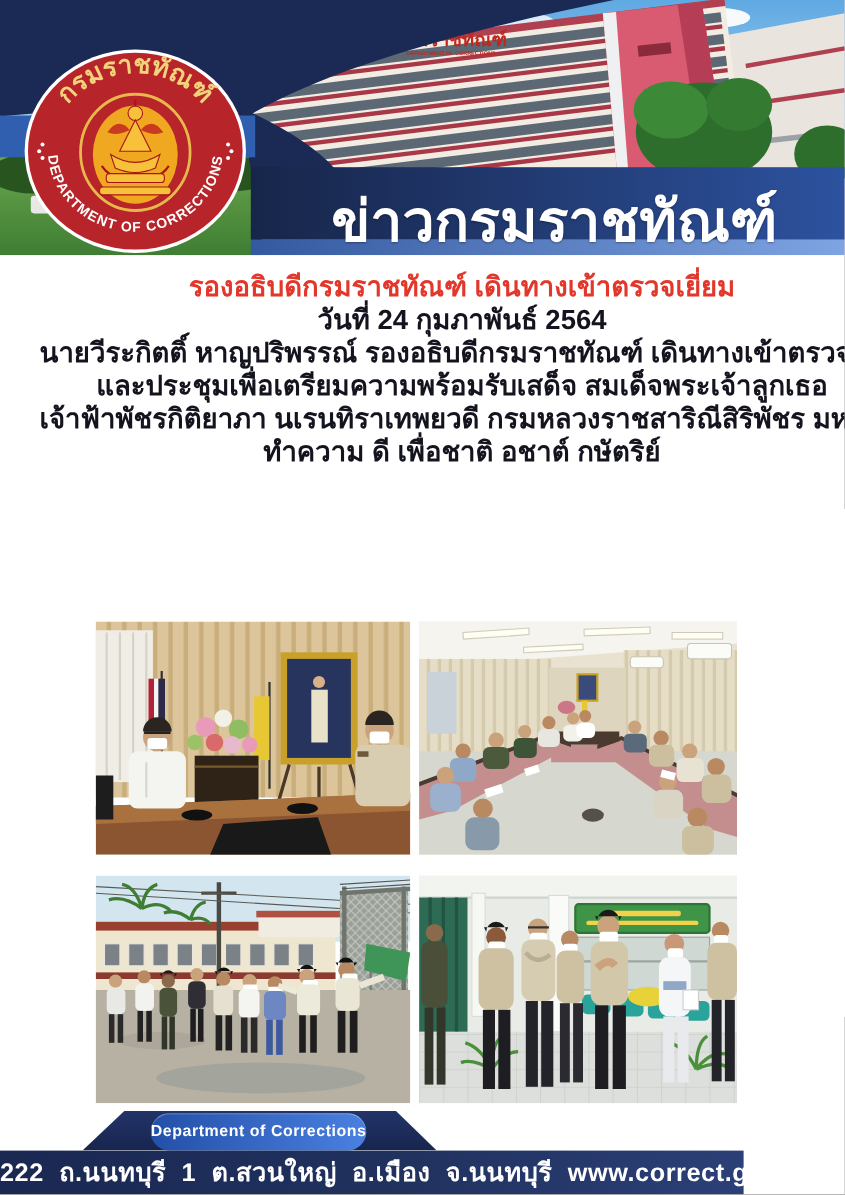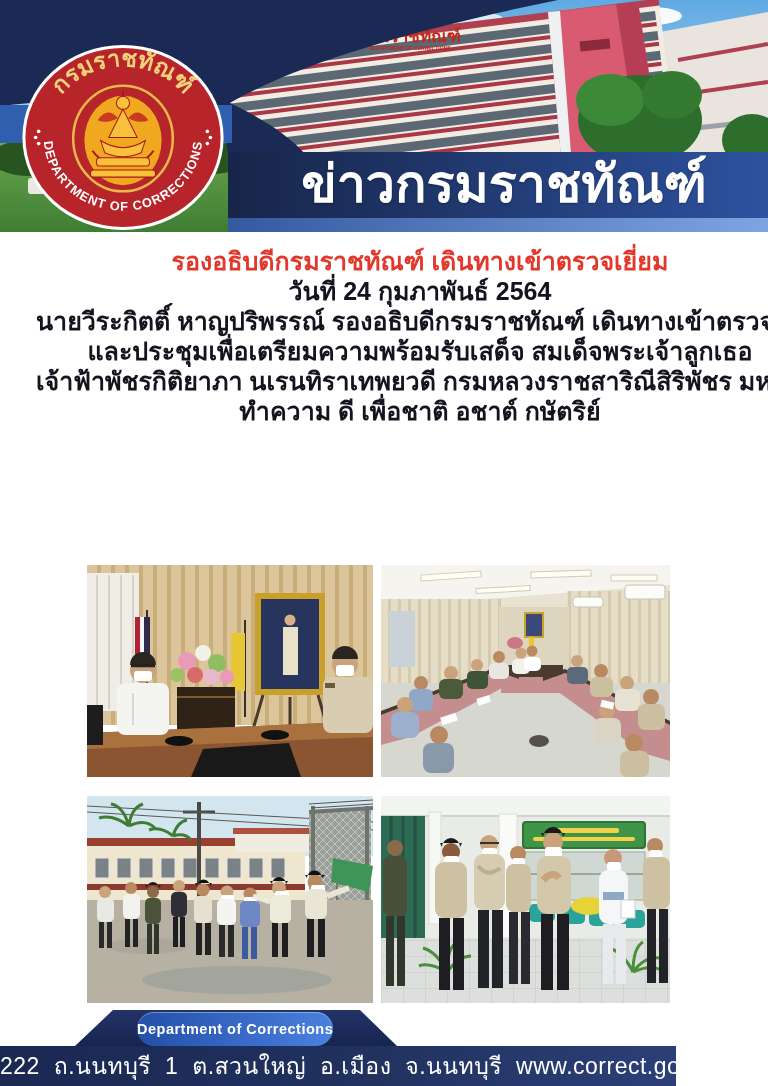--- a/index.html
+++ b/index.html
@@ -6,21 +6,21 @@
   .page{
     position:relative;width:768px;height:1086px;margin:0 auto;
     background:#ffffff;overflow:hidden;
     font-family:"Liberation Sans","DejaVu Sans",sans-serif;
   }
   
   .header{position:absolute;left:0;top:0;width:768px;height:232px;}
   .header svg{display:block;}
   .logo{position:absolute;left:19px;top:44px;width:208px;height:188px;}
   .banner-title{
-    position:absolute;left:248px;top:151px;width:512px;height:68px;
+    position:absolute;left:248px;top:169px;width:512px;height:68px;
     line-height:66px;text-align:center;color:#ffffff;
     font-size:52px;font-weight:bold;white-space:nowrap;
     text-shadow:0 1px 2px rgba(0,0,0,.35);
   }
   
   .article{
     position:absolute;left:0;top:246px;width:768px;text-align:center;
     line-height:30px;font-size:25px;font-weight:bold;color:#14141f;
     white-space:nowrap;
     padding-left:36px;
@@ -45,21 +45,21 @@
     position:absolute;left:137px;top:6px;width:196px;height:34px;
     border-radius:17px;
     background:linear-gradient(90deg,#2350a8,#4a80e0);
     box-shadow:inset 0 1px 0 rgba(255,255,255,.35);
     color:#fff;font-size:14.5px;font-weight:bold;letter-spacing:.5px;
     line-height:34px;text-align:center;white-space:nowrap;
   }
   .address-bar{
     position:absolute;left:0;top:40px;width:676px;height:40px;
     background:linear-gradient(100deg,#1a2852 0%,#21325f 55%,#2c4078 100%);
-    color:#ffffff;font-size:23px;font-weight:normal;letter-spacing:.5px;
+    color:#ffffff;font-size:23px;font-weight:bold;letter-spacing:.5px;
     word-spacing:7px;line-height:40px;text-align:center;white-space:nowrap;
   }
 </style>
 </head>
 <body>
 
 <div class="page">
 
   <div class="header">
     <svg width="768" height="232" viewBox="0 0 768 232" role="img">

